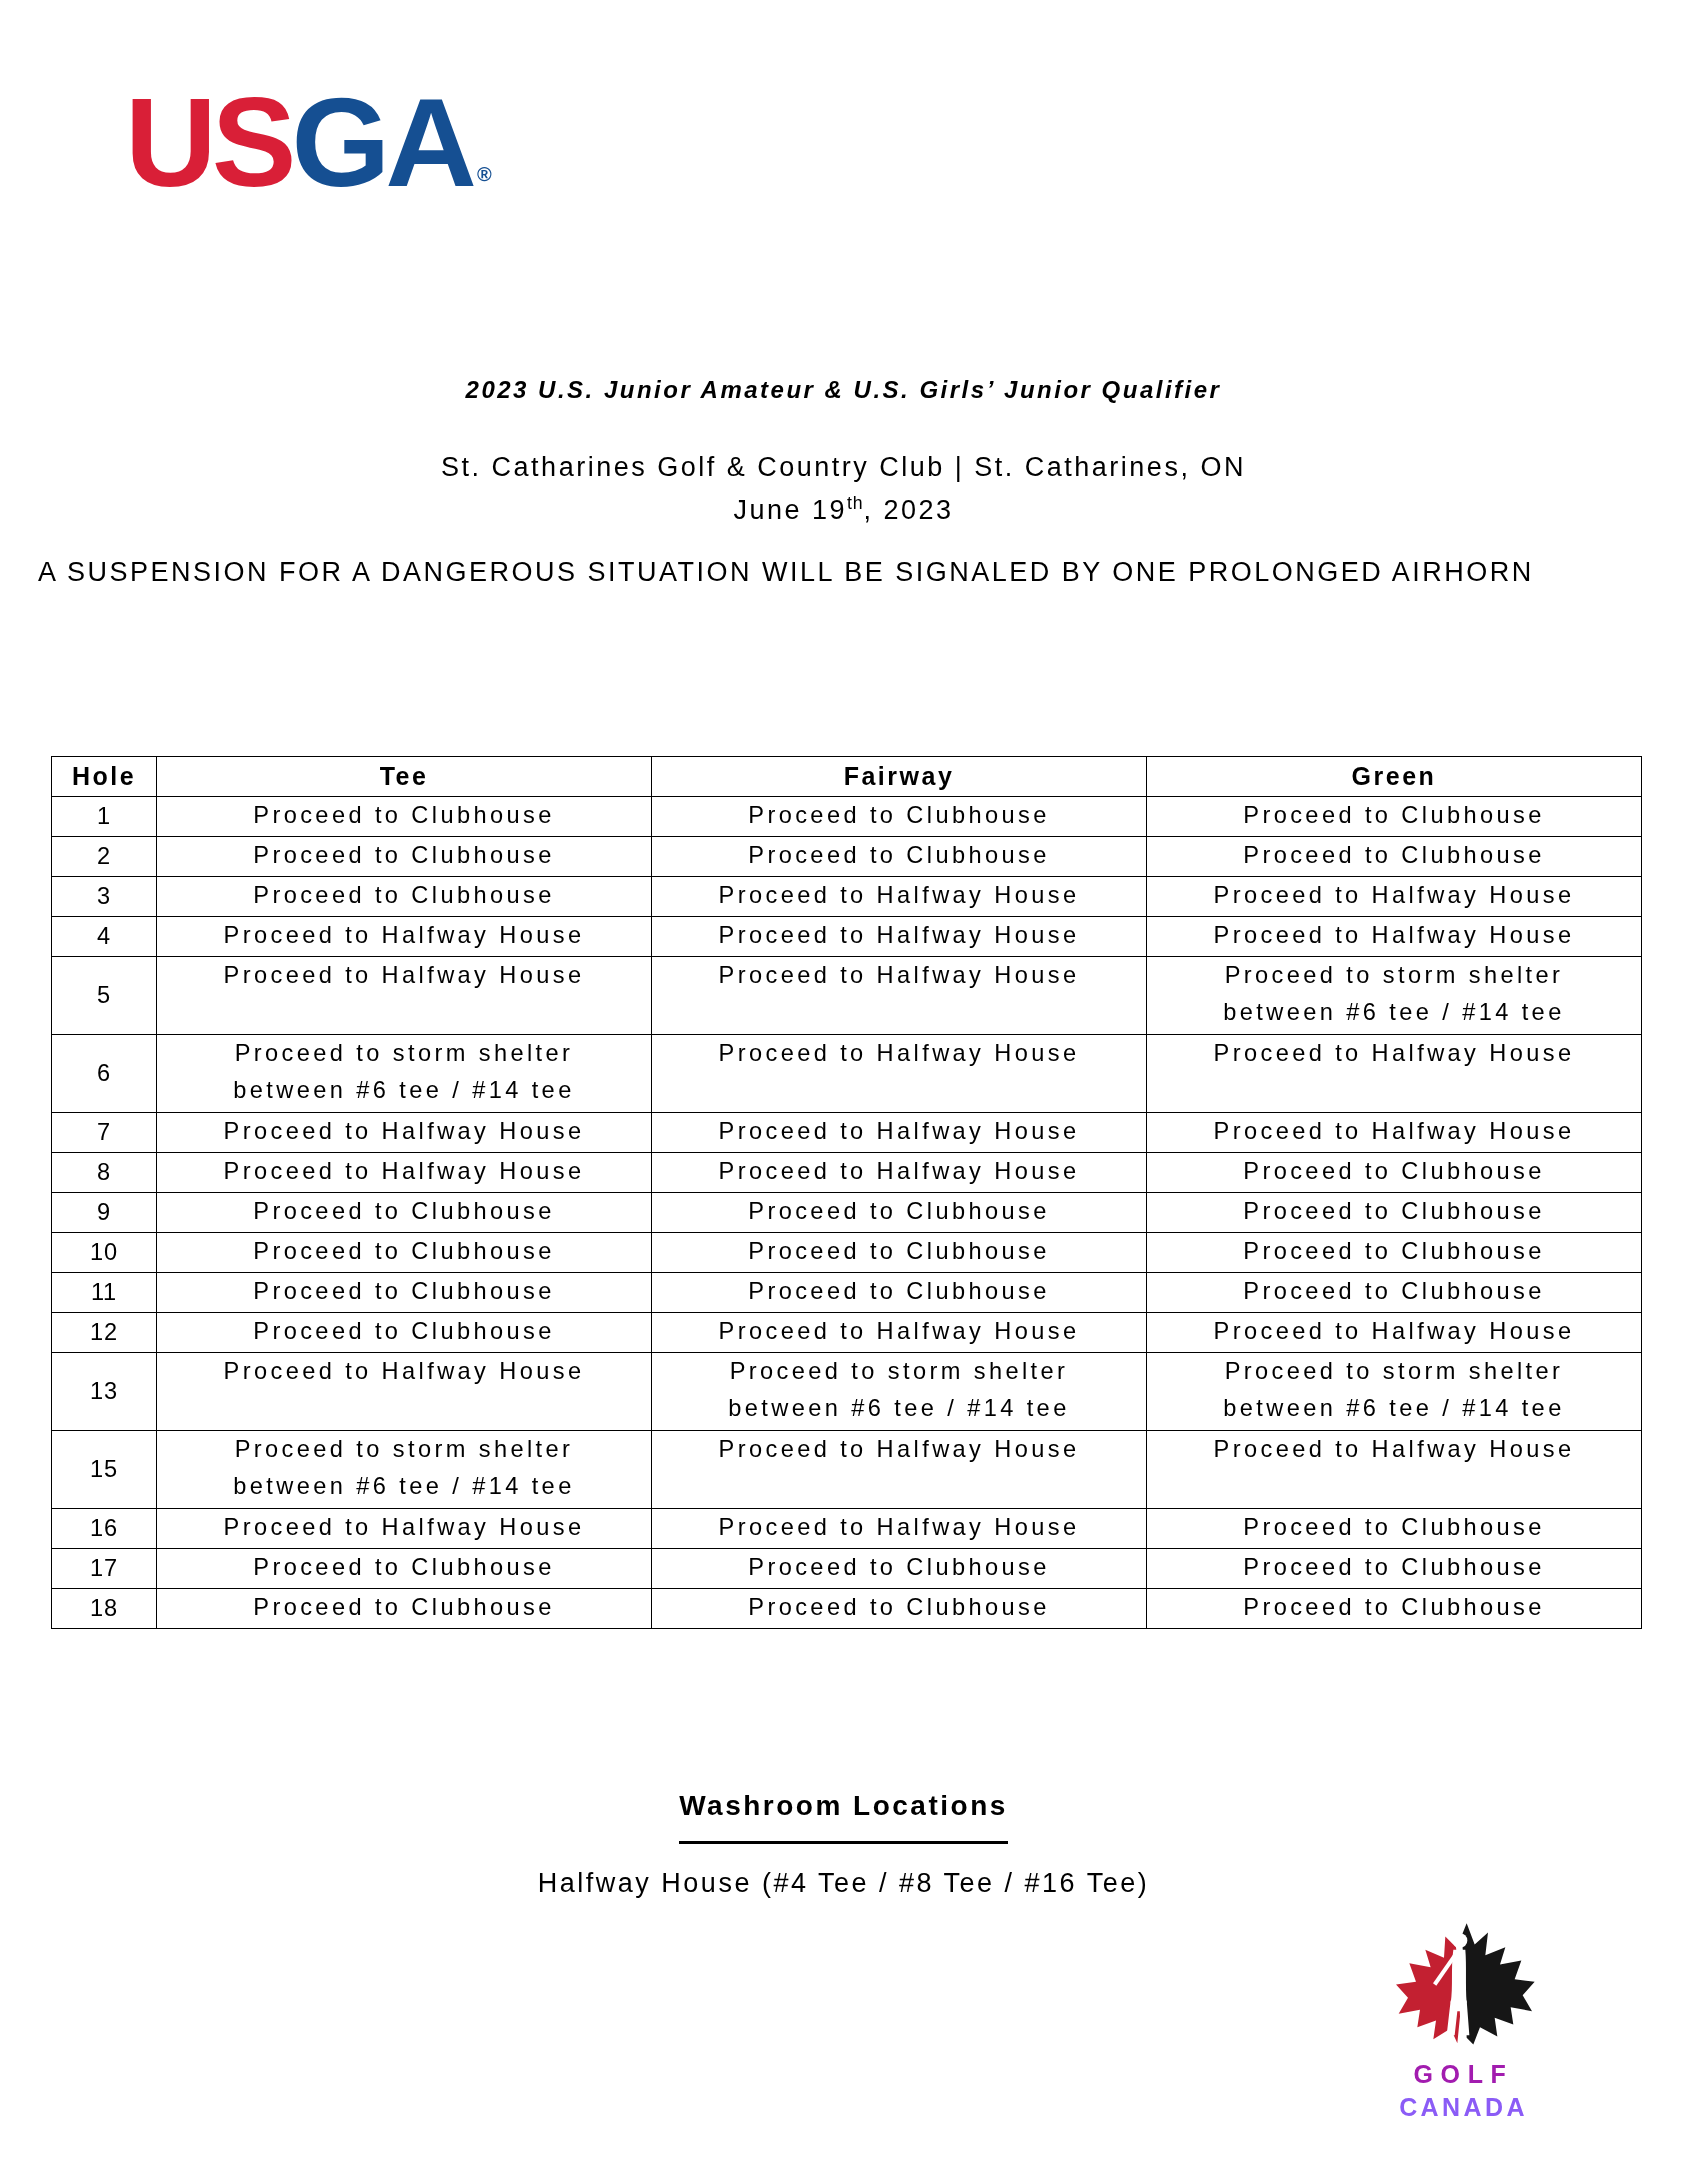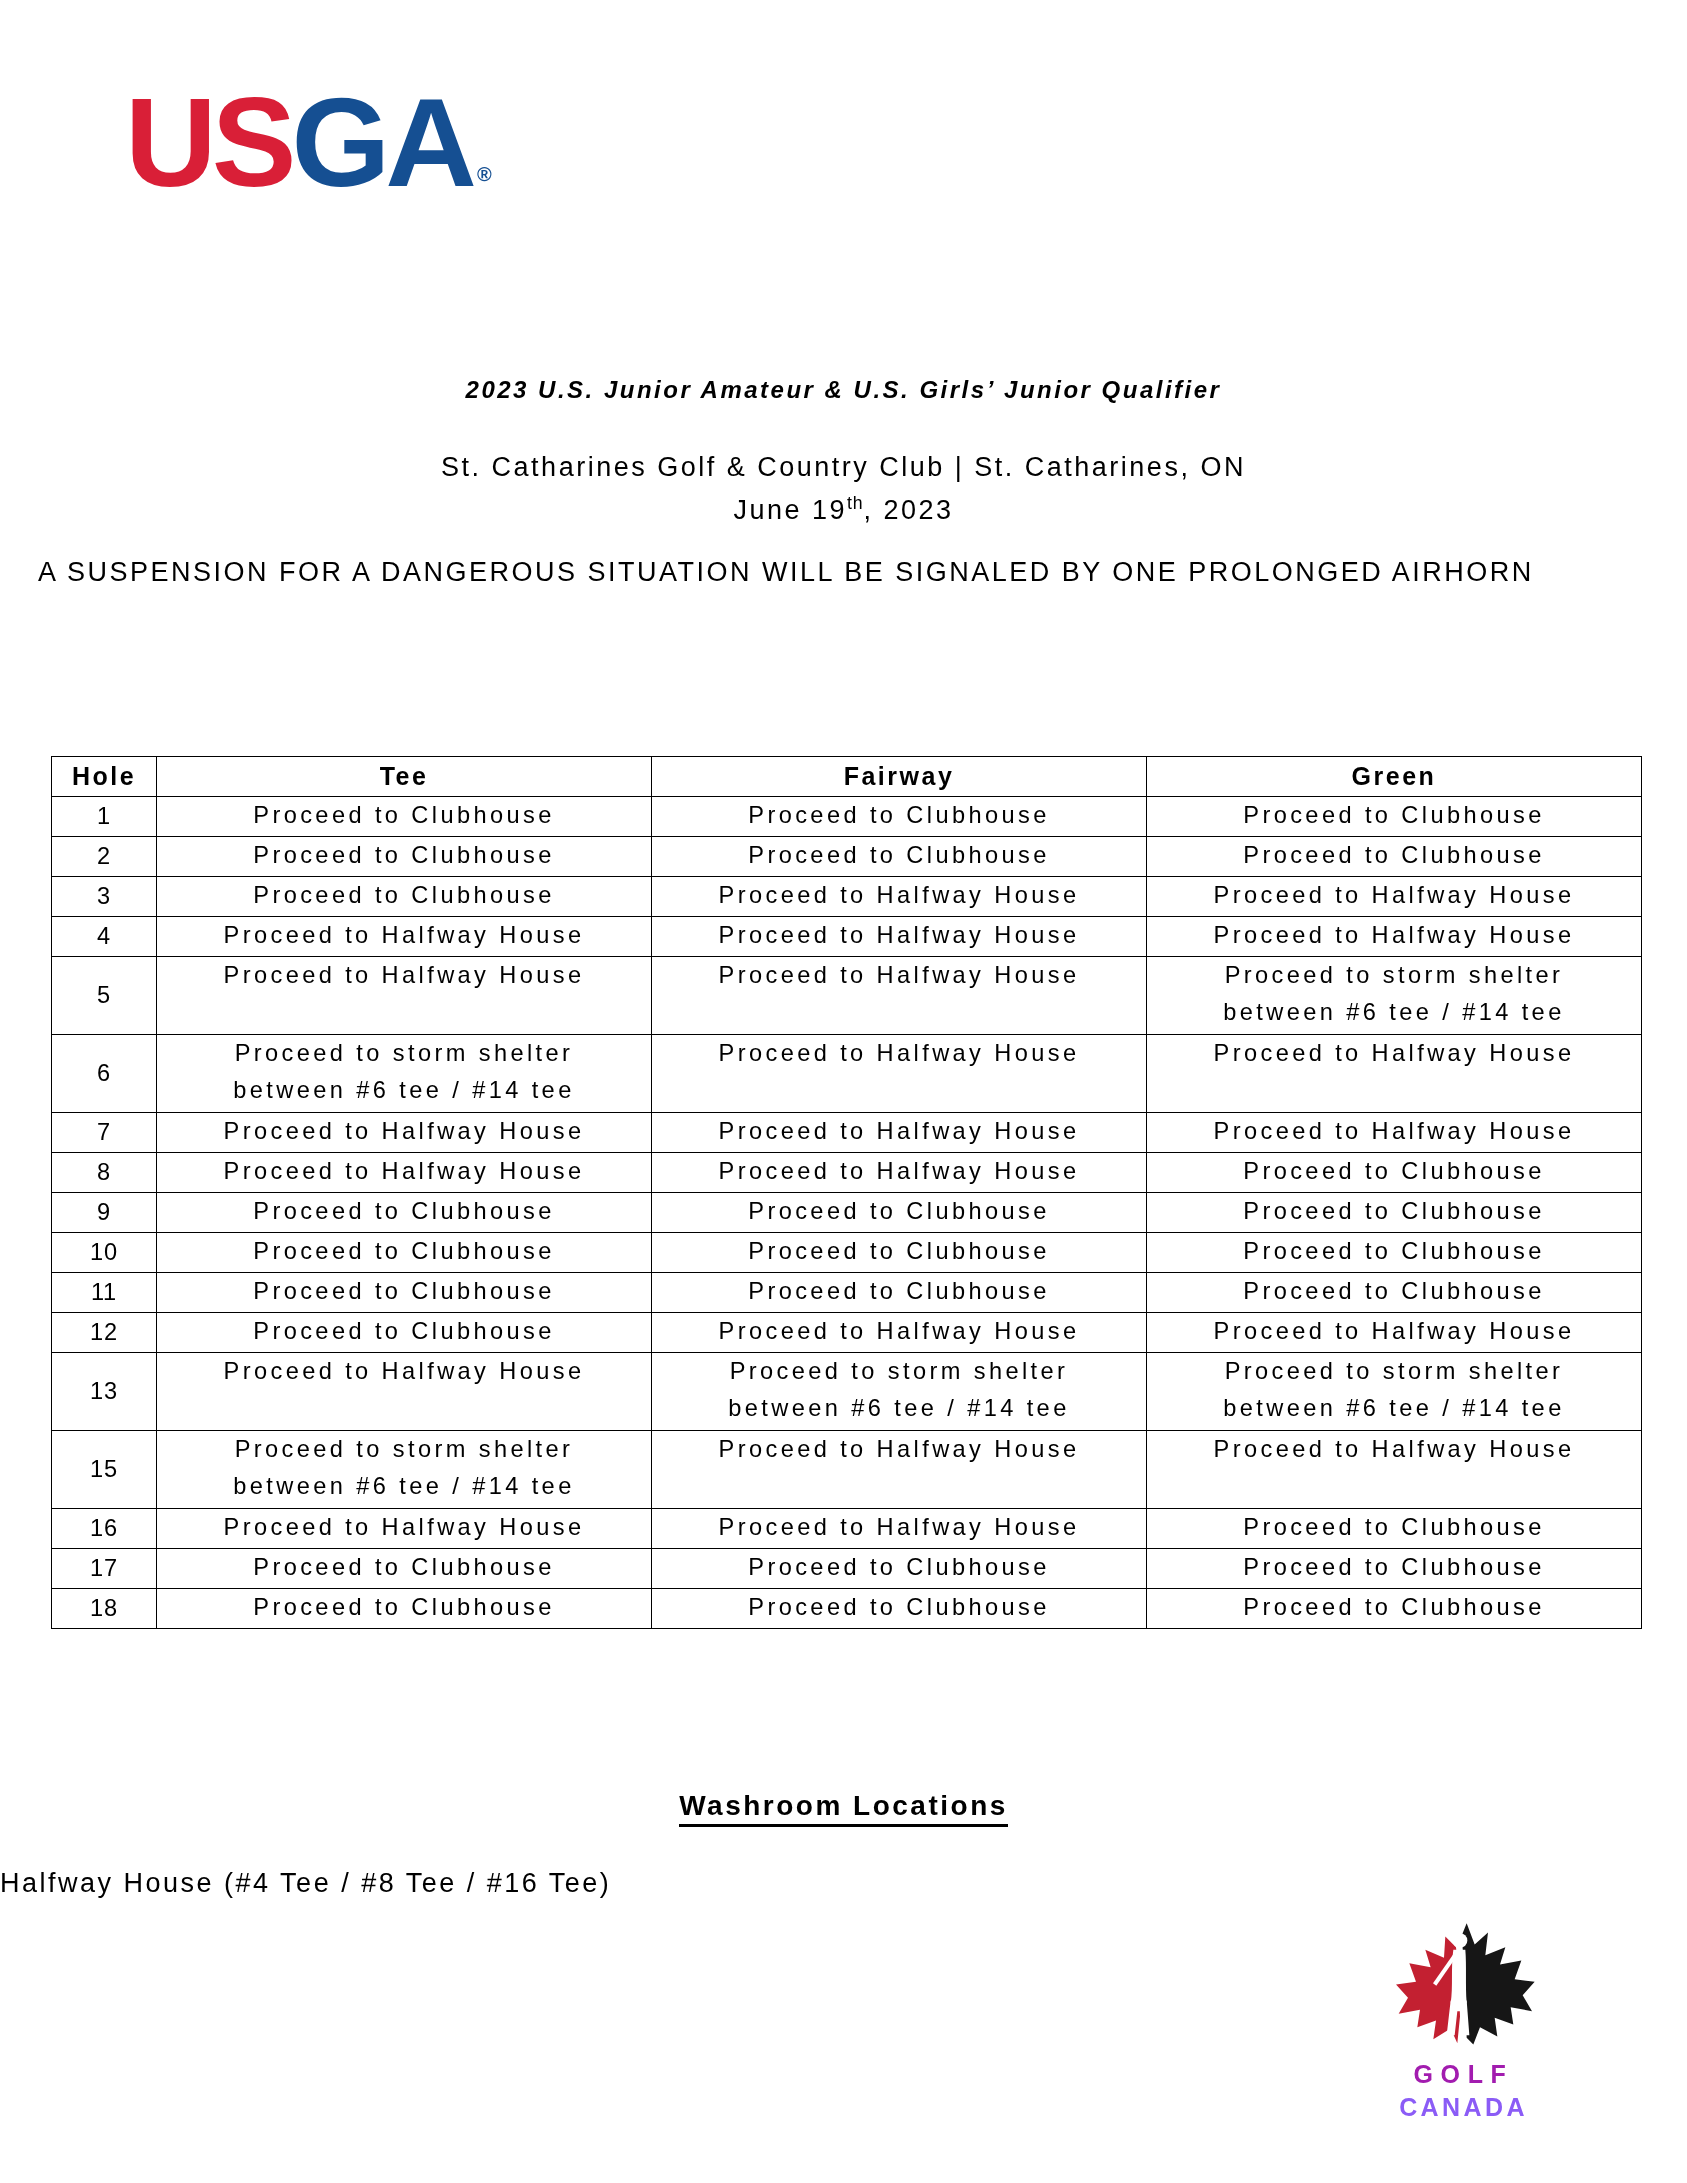--- a/index.html
+++ b/index.html
@@ -65,24 +65,24 @@
     vertical-align:top;white-space:pre-line;
   }
   .evac-table td.hole-cell{vertical-align:middle;letter-spacing:0.8px;}
   .evac-table tr.row-single{height:40px;}
   .evac-table tr.row-tall{height:78px;}
 
   
   .washroom-heading-wrap{left:0;top:1790px;width:100%;text-align:center;}
   .washroom-heading{
     display:inline-block;font-size:28px;font-weight:bold;letter-spacing:2.5px;
-    border-bottom:3.4px solid #000;padding-bottom:2px;
+    border-bottom:3.4px solid #000;padding-bottom:19px;
   }
   .washroom-detail{
-    left:0;top:1868px;width:100%;text-align:left;
+    left:0;top:1868px;width:100%;text-align:center;
     font-size:27px;letter-spacing:2.5px;
   }
 
   
   .gc-logo{left:1373px;top:1920px;width:181px;text-align:center;}
   .gc-leaf{display:block;margin:0 auto;}
   .gc-word1{font-size:25px;font-weight:bold;letter-spacing:7.6px;margin-top:3.4px;}
   .gc-word2{font-size:25px;font-weight:bold;letter-spacing:3.4px;margin-top:3.4px;}
 </style>
 </head>

